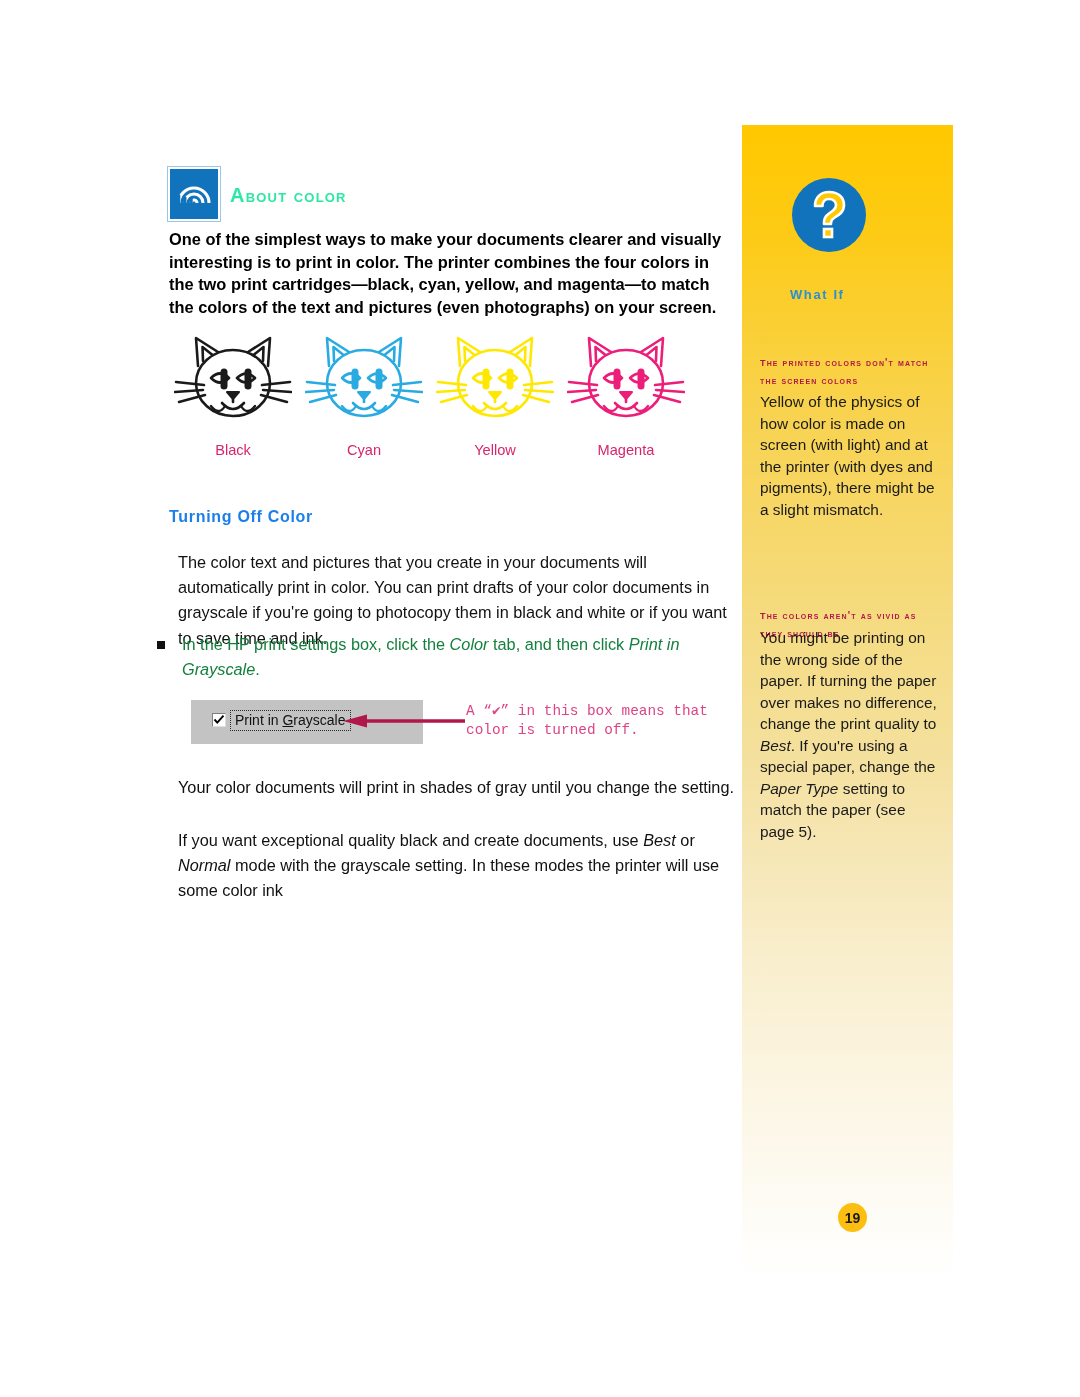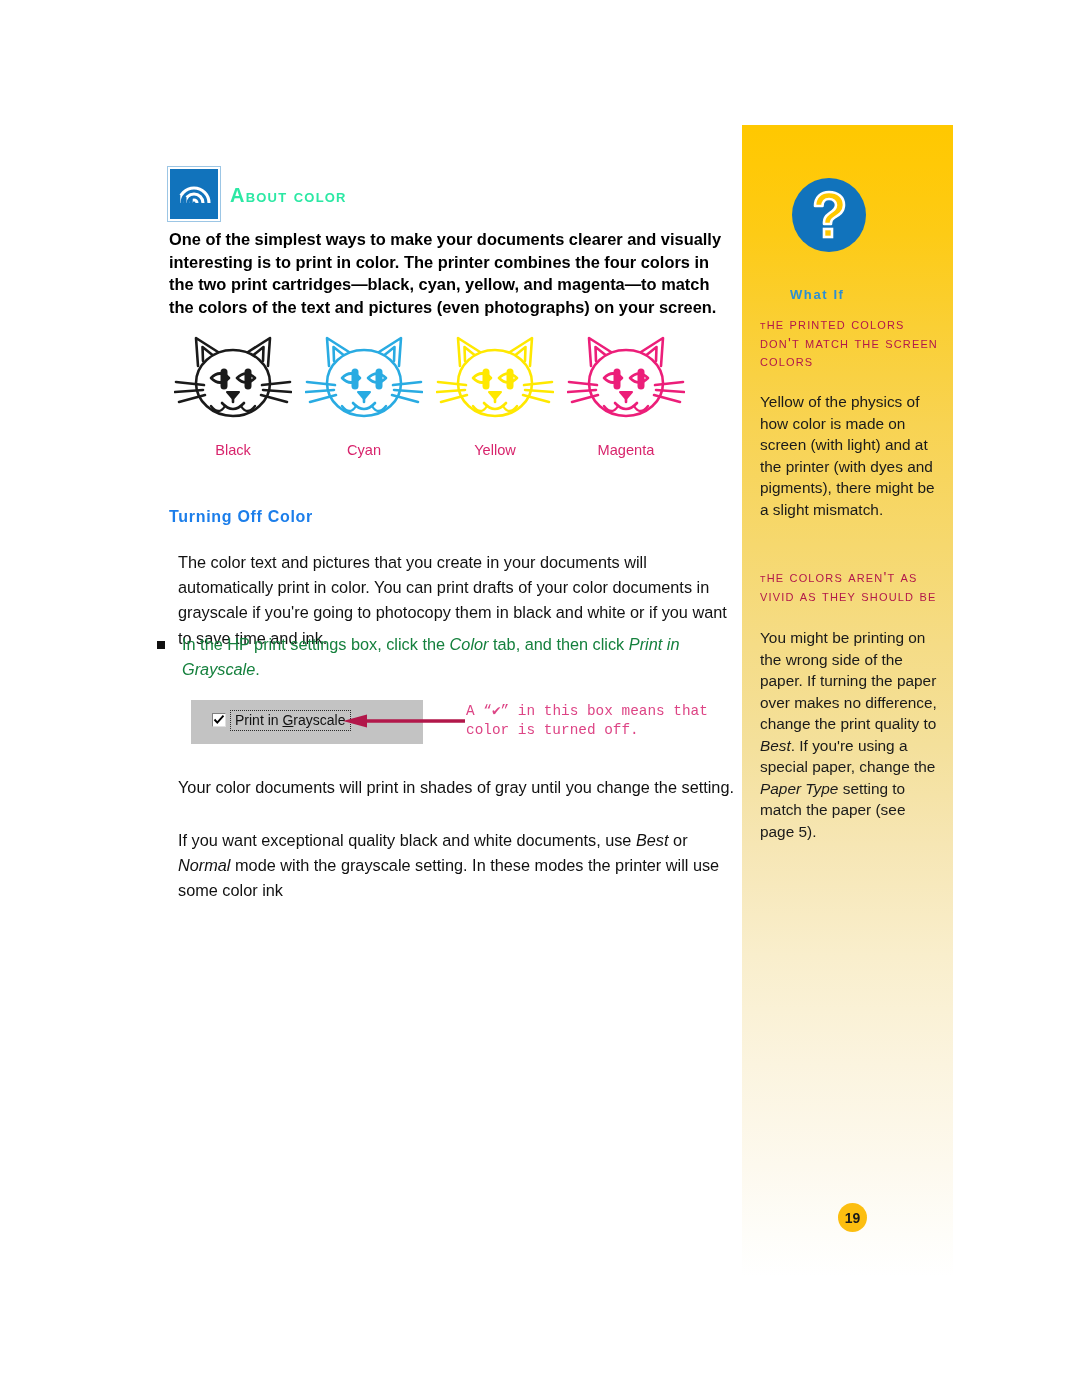--- a/index.html
+++ b/index.html
@@ -64,26 +64,27 @@
     font-size: 13px;
     font-weight: bold;
     letter-spacing: 1.6px;
     margin-top: 30px;
   }
   .sb-head {
     position: absolute;
     left: 18px;
     width: 180px;
     color: #B2174A;
-    font-size: 15px;
-    font-weight: normal;
+    font-size: 10px;
+    font-weight: bold;
     letter-spacing: 1.15px;
     line-height: 17.8px;
     font-variant: small-caps;
     text-transform: lowercase;
+    margin-top: 38px;
   }
   .sb-head::first-letter { font-size: 13.5px; }
   .sb-body {
     position: absolute;
     left: 18px;
     width: 182px;
     color: #1A1A1A;
     font-size: 15.4px;
     line-height: 21.5px;
   }
@@ -416,21 +417,21 @@
     <svg width="122" height="14" viewBox="0 0 122 14">
       <path d="M122 7 L22 7" stroke="#B2174A" stroke-width="3.4" fill="none"></path>
       <path d="M0 7 L24 0.5 L24 13.5 Z" fill="#B2174A"></path>
     </svg>
   </div>
 
   <div id="callout"><span>A “</span><span class="chk">✔</span><span>” in this box means that color is turned off.</span></div>
 
   <div class="body-p" style="top:775px;">Your color documents will print in shades of gray until you change the setting.</div>
 
-  <div class="body-p" style="top:828px;"><span>If you want exceptional quality black and white documents, use </span><i>Best</i><span>  or </span><i>Normal</i><span> mode with the grayscale setting. In these modes the printer will use some color ink</span></div>
+  <div class="body-p" style="top:828px;"><span>If you want exceptional quality black and create documents, use </span><i>Best</i><span>  or </span><i>Normal</i><span> mode with the grayscale setting. In these modes the printer will use some color ink</span></div>
 
 </div>
 
 <div id="sidebar">
 
   <div id="whatif-icon">
     <span class="qmark">
       <svg width="44" height="50" viewBox="0 0 44 50">
         <path d="M8 16 C8 7 14 2 22 2 C31 2 37 7 37 15 C37 22 32 25 27 28 C24.5 29.6 24 31 24 33 L24 34 L17 34 L17 32 C17 28 18.5 26 22 23.5 C26 20.7 29 19 29 15 C29 11.4 26.2 9 22 9 C17.8 9 15.5 11.6 15.5 16 Z" fill="#FFC800" stroke="#FFFFFF" stroke-width="2.6" stroke-linejoin="round"></path>
         <rect x="17" y="39" width="8" height="8" fill="#FFC800" stroke="#FFFFFF" stroke-width="2.6"></rect>

